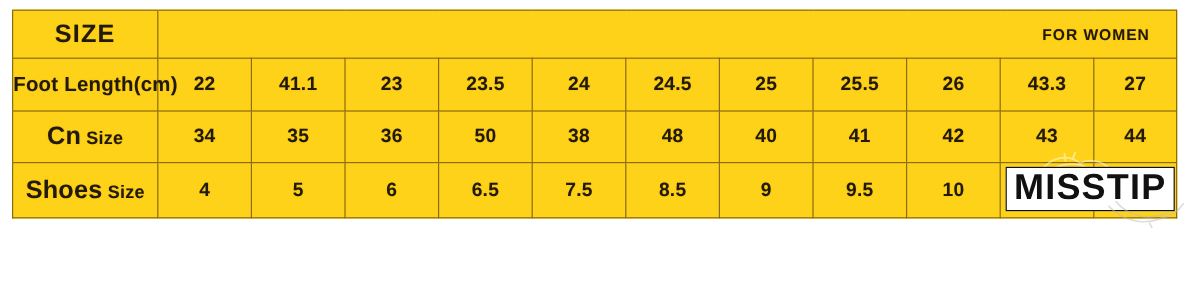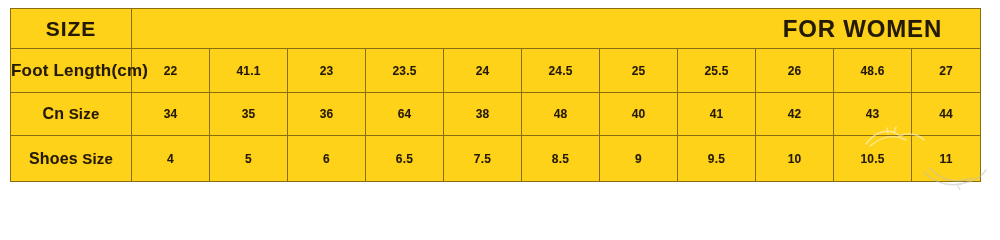--- a/index.html
+++ b/index.html
@@ -56,49 +56,49 @@
     height: 39px;
     border-top: none;
   }
   td.header-size-label {
     font-size: 21px;
     font-weight: bold;
     letter-spacing: 1px;
   }
   td.header-for-women {
     text-align: right;
-    padding-right: 38px;
-    font-size: 24px;
+    padding-right: 22px;
+    font-size: 13px;
     font-weight: bold;
     letter-spacing: 0.8px;
   }
 
   
   tr.row-data td { height: 42px; }
   tr.row-data.row-foot td { height: 43px; }
   tr.row-data.row-shoes td { height: 45px; }
 
   td.row-label {
     font-size: 15px;
     font-weight: bold;
     white-space: nowrap;
   }
   td.row-label.label-foot { font-size: 17px; }
 
   
   .lbl-big {
-    font-size: 16px;
+    font-size: 21px;
     font-weight: bold;
   }
   .lbl-small {
     font-size: 15px;
     font-weight: bold;
   }
 
-  td.value-cell { font-size: 12px; }
+  td.value-cell { font-size: 16px; }
 
   
   .watermark {
     position: absolute;
     right: 4px;
     bottom: 6px;
     width: 176px;
     height: 66px;
     pointer-events: none;
   }
@@ -165,30 +165,30 @@
       <td class="row-label label-foot">Foot Length(cm)</td>
       <td class="value-cell">22</td>
       <td class="value-cell">41.1</td>
       <td class="value-cell">23</td>
       <td class="value-cell">23.5</td>
       <td class="value-cell">24</td>
       <td class="value-cell">24.5</td>
       <td class="value-cell">25</td>
       <td class="value-cell">25.5</td>
       <td class="value-cell">26</td>
-      <td class="value-cell">48.6</td>
+      <td class="value-cell">43.3</td>
       <td class="value-cell">27</td>
     </tr>
 
     <tr class="row-data row-cn">
       <td class="row-label"><span class="lbl-big">Cn</span> <span class="lbl-small">Size</span></td>
       <td class="value-cell">34</td>
       <td class="value-cell">35</td>
       <td class="value-cell">36</td>
-      <td class="value-cell">64</td>
+      <td class="value-cell">50</td>
       <td class="value-cell">38</td>
       <td class="value-cell">48</td>
       <td class="value-cell">40</td>
       <td class="value-cell">41</td>
       <td class="value-cell">42</td>
       <td class="value-cell">43</td>
       <td class="value-cell">44</td>
     </tr>
 
     <tr class="row-data row-shoes">
@@ -213,20 +213,21 @@
       <svg viewBox="0 0 70 26" xmlns="http://www.w3.org/2000/svg">
         <g fill="none" stroke="#ffffff" stroke-width="1.4" stroke-linecap="round">
           <path d="M6 18 C 16 4, 30 2, 40 10"></path>
           <path d="M10 20 C 22 10, 34 8, 46 14"></path>
           <path d="M40 10 C 48 6, 58 8, 64 14"></path>
           <path d="M34 6 L 36 1"></path>
           <path d="M28 8 L 27 2"></path>
         </g>
       </svg>
     </div>
+    <div class="wm-badge">MISSTIP</div>
     <div class="wm-flourish bottom">
       <svg viewBox="0 0 70 24" xmlns="http://www.w3.org/2000/svg">
         <g fill="none" stroke="#bdbdbd" stroke-width="1.4" stroke-linecap="round">
           <path d="M4 6 C 16 18, 32 22, 48 16"></path>
           <path d="M10 2 C 20 14, 36 18, 52 12"></path>
           <path d="M48 16 C 56 14, 62 10, 66 4"></path>
           <path d="M38 20 L 40 24"></path>
         </g>
       </svg>
     </div>

